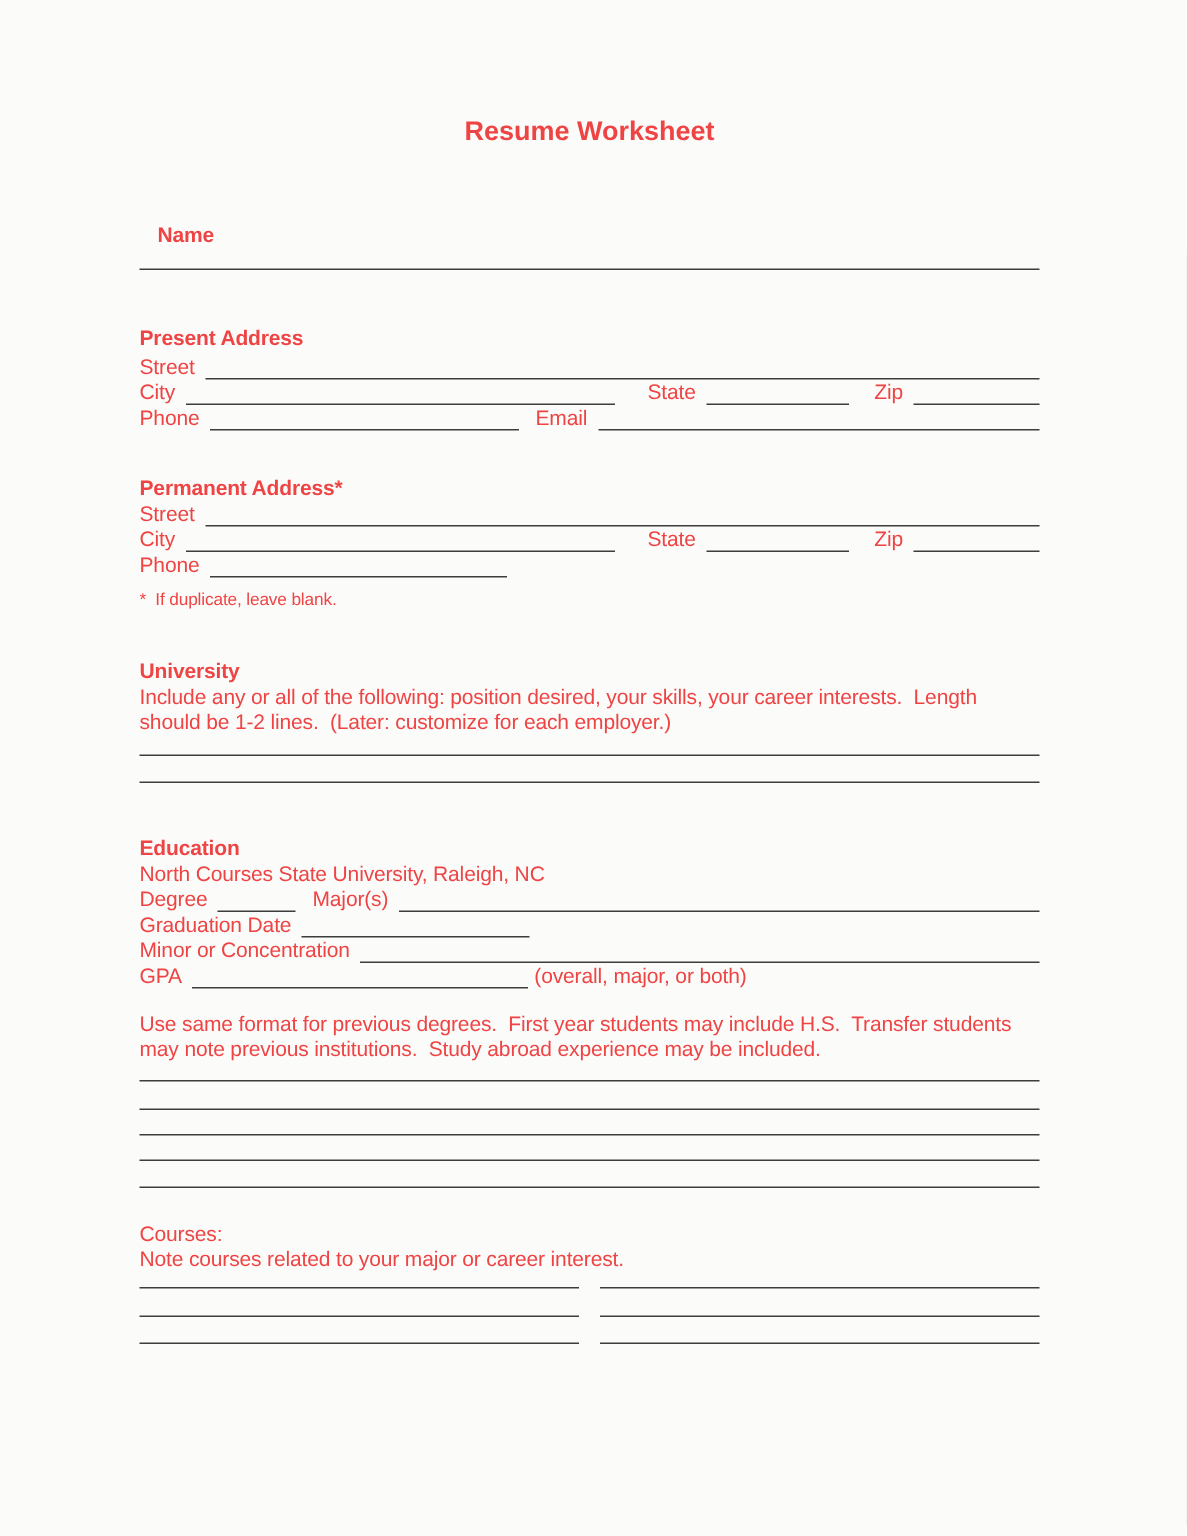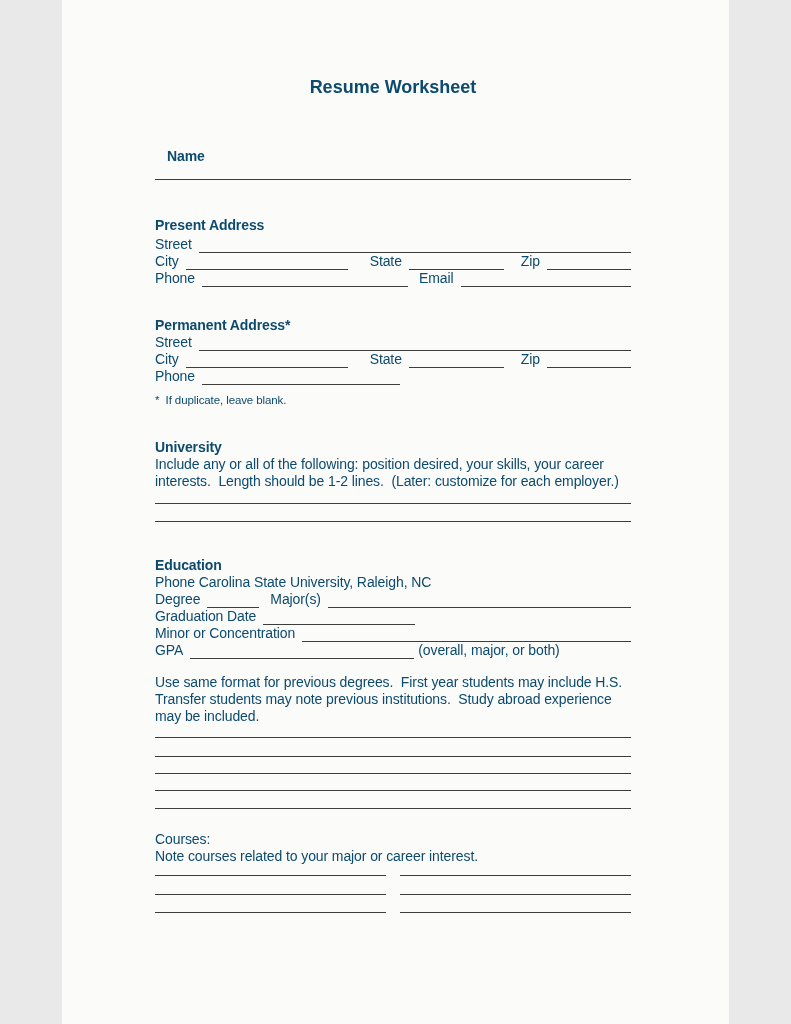--- a/index.html
+++ b/index.html
@@ -2,25 +2,25 @@
 <html><head>
 <meta charset="utf-8">
 <style>
   html, body {
     margin: 0;
     padding: 0;
     background: #e9e9e9;
   }
   .page {
     position: relative;
-    width: 667px;
+    width: 791px;
     height: 1024px;
     margin: 0 auto;
     background: #fbfbfa;
-    color: #0c4a6e;
+    color: #ef4444;
     font-family: "Liberation Sans", sans-serif;
     font-size: 14px;
     line-height: 17px;
     letter-spacing: -0.1px;
     box-sizing: border-box;
     padding: 76px 98px 0 93px;
     overflow: hidden;
   }
   .title {
     margin: 0;
@@ -108,21 +108,21 @@
     <span class="rule" style="width:198px;"></span>
   </div>
   <div class="footnote" style="margin-top:8px;">*  If duplicate, leave blank.</div>
 
   <div class="bold" style="margin-top:32px;">University</div>
   <p class="para">Include any or all of the following: position desired, your skills, your career interests.  Length should be 1-2 lines.  (Later: customize for each employer.)</p>
   <div class="blank" style="margin-top:13px;"></div>
   <div class="blank" style="margin-top:17px;"></div>
 
   <div class="bold" style="margin-top:35px;">Education</div>
-  <div>Phone Carolina State University, Raleigh, NC</div>
+  <div>North Courses State University, Raleigh, NC</div>
   <div class="row">
     <span class="label">Degree</span>
     <span class="rule" style="width:52px;"></span>
     <span class="label mid">Major(s)</span>
     <span class="rule grow"></span>
   </div>
   <div class="row">
     <span class="label">Graduation Date</span>
     <span class="rule" style="width:152px;"></span>
   </div>

